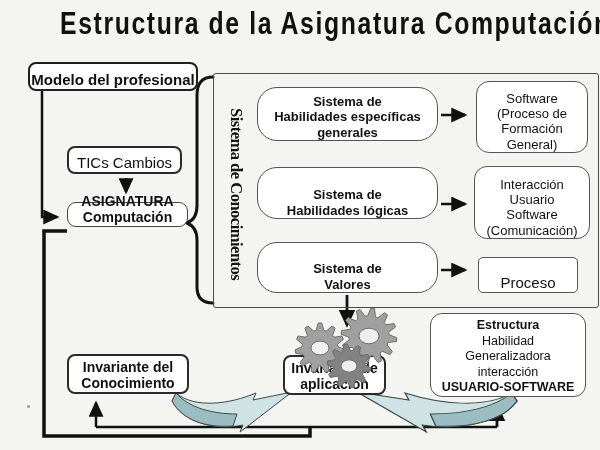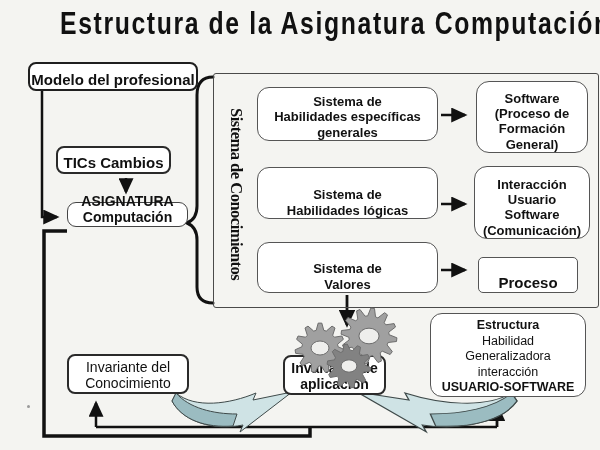--- a/index.html
+++ b/index.html
@@ -13,41 +13,41 @@
     position:absolute;top:6px;left:0;width:600px;text-align:center;
     font-weight:bold;font-size:31px;letter-spacing:2px;white-space:nowrap;
     transform:scaleX(0.80);transform-origin:50% 50%;
   }
   .box{
     position:absolute;background:#fff;
     display:flex;flex-direction:column;align-items:center;justify-content:flex-end;
     text-align:center;line-height:1.18;box-sizing:border-box;
   }
   .b-modelo{left:28px;top:62px;width:170px;height:29px;border:2.5px solid #1f1f1f;border-radius:8px;font-weight:bold;font-size:15px;}
-  .b-tics{left:56px;top:146px;width:115px;height:28px;border:2px solid #2a2a2a;border-radius:8px;font-weight:bold;font-size:15px;}
+  .b-tics{left:67px;top:146px;width:115px;height:28px;border:2px solid #2a2a2a;border-radius:8px;font-weight:normal;font-size:15px;}
   .b-asig{left:67px;top:202px;width:121px;height:25px;border:1.5px solid #444;border-radius:9px;font-weight:bold;font-size:14px;}
   .bigbox{
     position:absolute;left:213px;top:73px;width:384px;height:233px;
     border:1.5px solid #4a4a4a;border-radius:3px;background:transparent;
   }
   .vlabel{
     position:absolute;left:220px;top:82px;height:224px;width:26px;
     writing-mode:vertical-rl;text-orientation:mixed;
     font-family:"Liberation Serif",serif;font-weight:bold;font-size:16.5px;
     letter-spacing:-0.5px;text-align:center;
   }
-  .mid{border:1.5px solid #555;border-radius:12px;font-weight:bold;font-size:13px;left:257px;width:181px;}
+  .mid{border:1.5px solid #555;border-radius:20px;font-weight:bold;font-size:13px;left:257px;width:181px;}
   .m1{top:87px;height:54px;}
   .m2{top:167px;height:52px;}
   .m3{top:242px;height:51px;}
-  .rt{border:1.5px solid #555;border-radius:13px;font-weight:bold;font-size:13px;}
+  .rt{border:1.5px solid #555;border-radius:13px;font-weight:normal;font-size:13px;}
   .r1{left:476px;top:81px;width:112px;height:72px;}
   .r2{left:474px;top:166px;width:116px;height:73px;}
   .r3{left:478px;top:257px;width:100px;height:36px;border-radius:5px;font-size:15px;}
-  .b-icon{left:67px;top:354px;width:122px;height:40px;border:2px solid #2a2a2a;border-radius:8px;font-weight:normal;font-size:14px;}
+  .b-icon{left:67px;top:354px;width:122px;height:40px;border:2px solid #2a2a2a;border-radius:8px;font-weight:bold;font-size:14px;}
   .b-iapp{left:283px;top:355px;width:103px;height:40px;border:2px solid #2a2a2a;border-radius:8px;font-weight:bold;font-size:14px;}
   .b-iusr{left:430px;top:313px;width:156px;height:84px;border:1.5px solid #555;border-radius:12px;font-size:12.5px;line-height:1.25;}
   .b-iusr .bold{font-weight:bold;}
   .line{display:block;}
   svg.overlay{position:absolute;left:0;top:0;pointer-events:none;}
   #dot{position:absolute;left:27px;top:405px;width:3px;height:3px;background:#9a9a9a;border-radius:50%;}
 </style>
 </head>
 <body>
 

